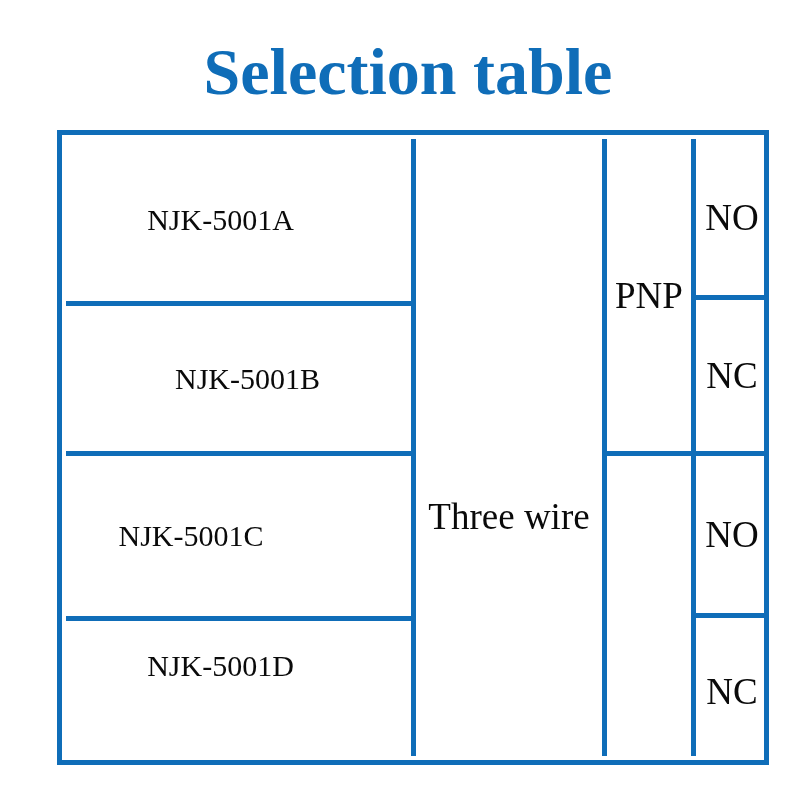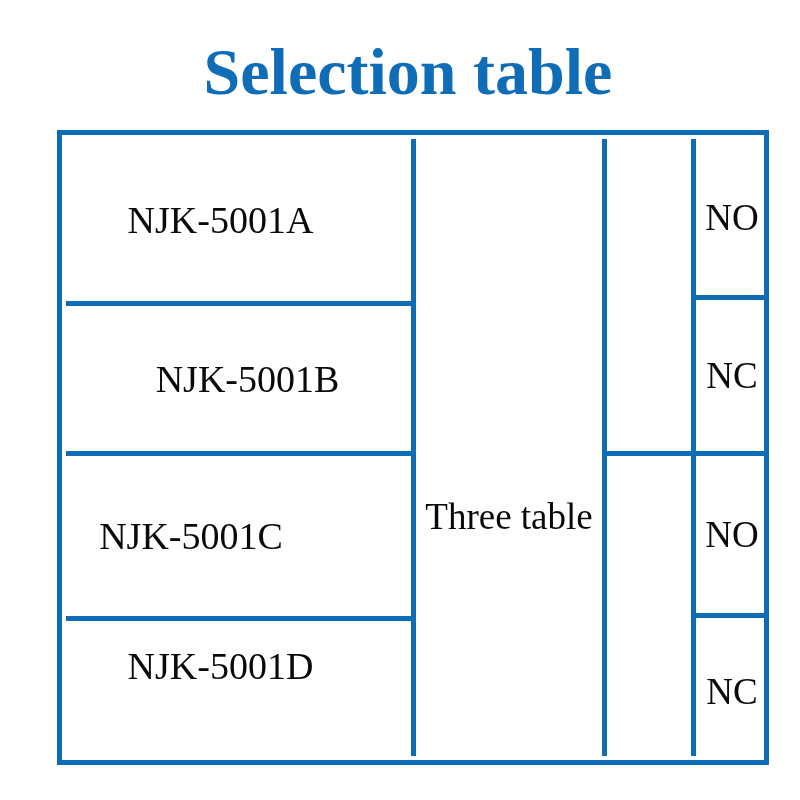--- a/index.html
+++ b/index.html
@@ -27,21 +27,21 @@
   .vline{position:absolute;top:0;bottom:0;width:5px;background:var(--accent);}
   .hline{position:absolute;height:5px;background:var(--accent);}
 
   .cell{
     position:absolute;
     display:flex;align-items:center;justify-content:center;
     color:var(--text);
     font-size:37px;
     white-space:nowrap;
   }
-  .cell.model{font-size:38px;padding-right:36px;}
+  .cell.model{font-size:30px;padding-right:36px;}
 </style>
 </head>
 <body>
 
 <div class="page-title">Selection table</div>
 
 <div class="tbl">
 
   <div class="vline" style="left:345px"></div>
   <div class="vline" style="left:536px"></div>
@@ -63,23 +63,26 @@
     <span>NJK-5001B</span>
   </div>
   <div class="cell model" style="left:0;width:286px;top:317px;height:160px">
     <span>NJK-5001C</span>
   </div>
   <div class="cell model" style="left:0;width:345px;top:463px;height:128px">
     <span>NJK-5001D</span>
   </div>
 
   <div class="cell" style="left:350px;width:186px;top:327px;height:100px">
-    <span>Three table</span>
+    <span>Three wire</span>
   </div>
 
+  <div class="cell" style="left:541px;width:84px;top:0;height:312px">
+    <span>PNP</span>
+  </div>
 
   <div class="cell" style="left:630px;width:72px;top:0;height:156px">
     <span>NO</span>
   </div>
   <div class="cell" style="left:630px;width:72px;top:161px;height:151px">
     <span>NC</span>
   </div>
   <div class="cell" style="left:630px;width:72px;top:317px;height:157px">
     <span>NO</span>
   </div>

